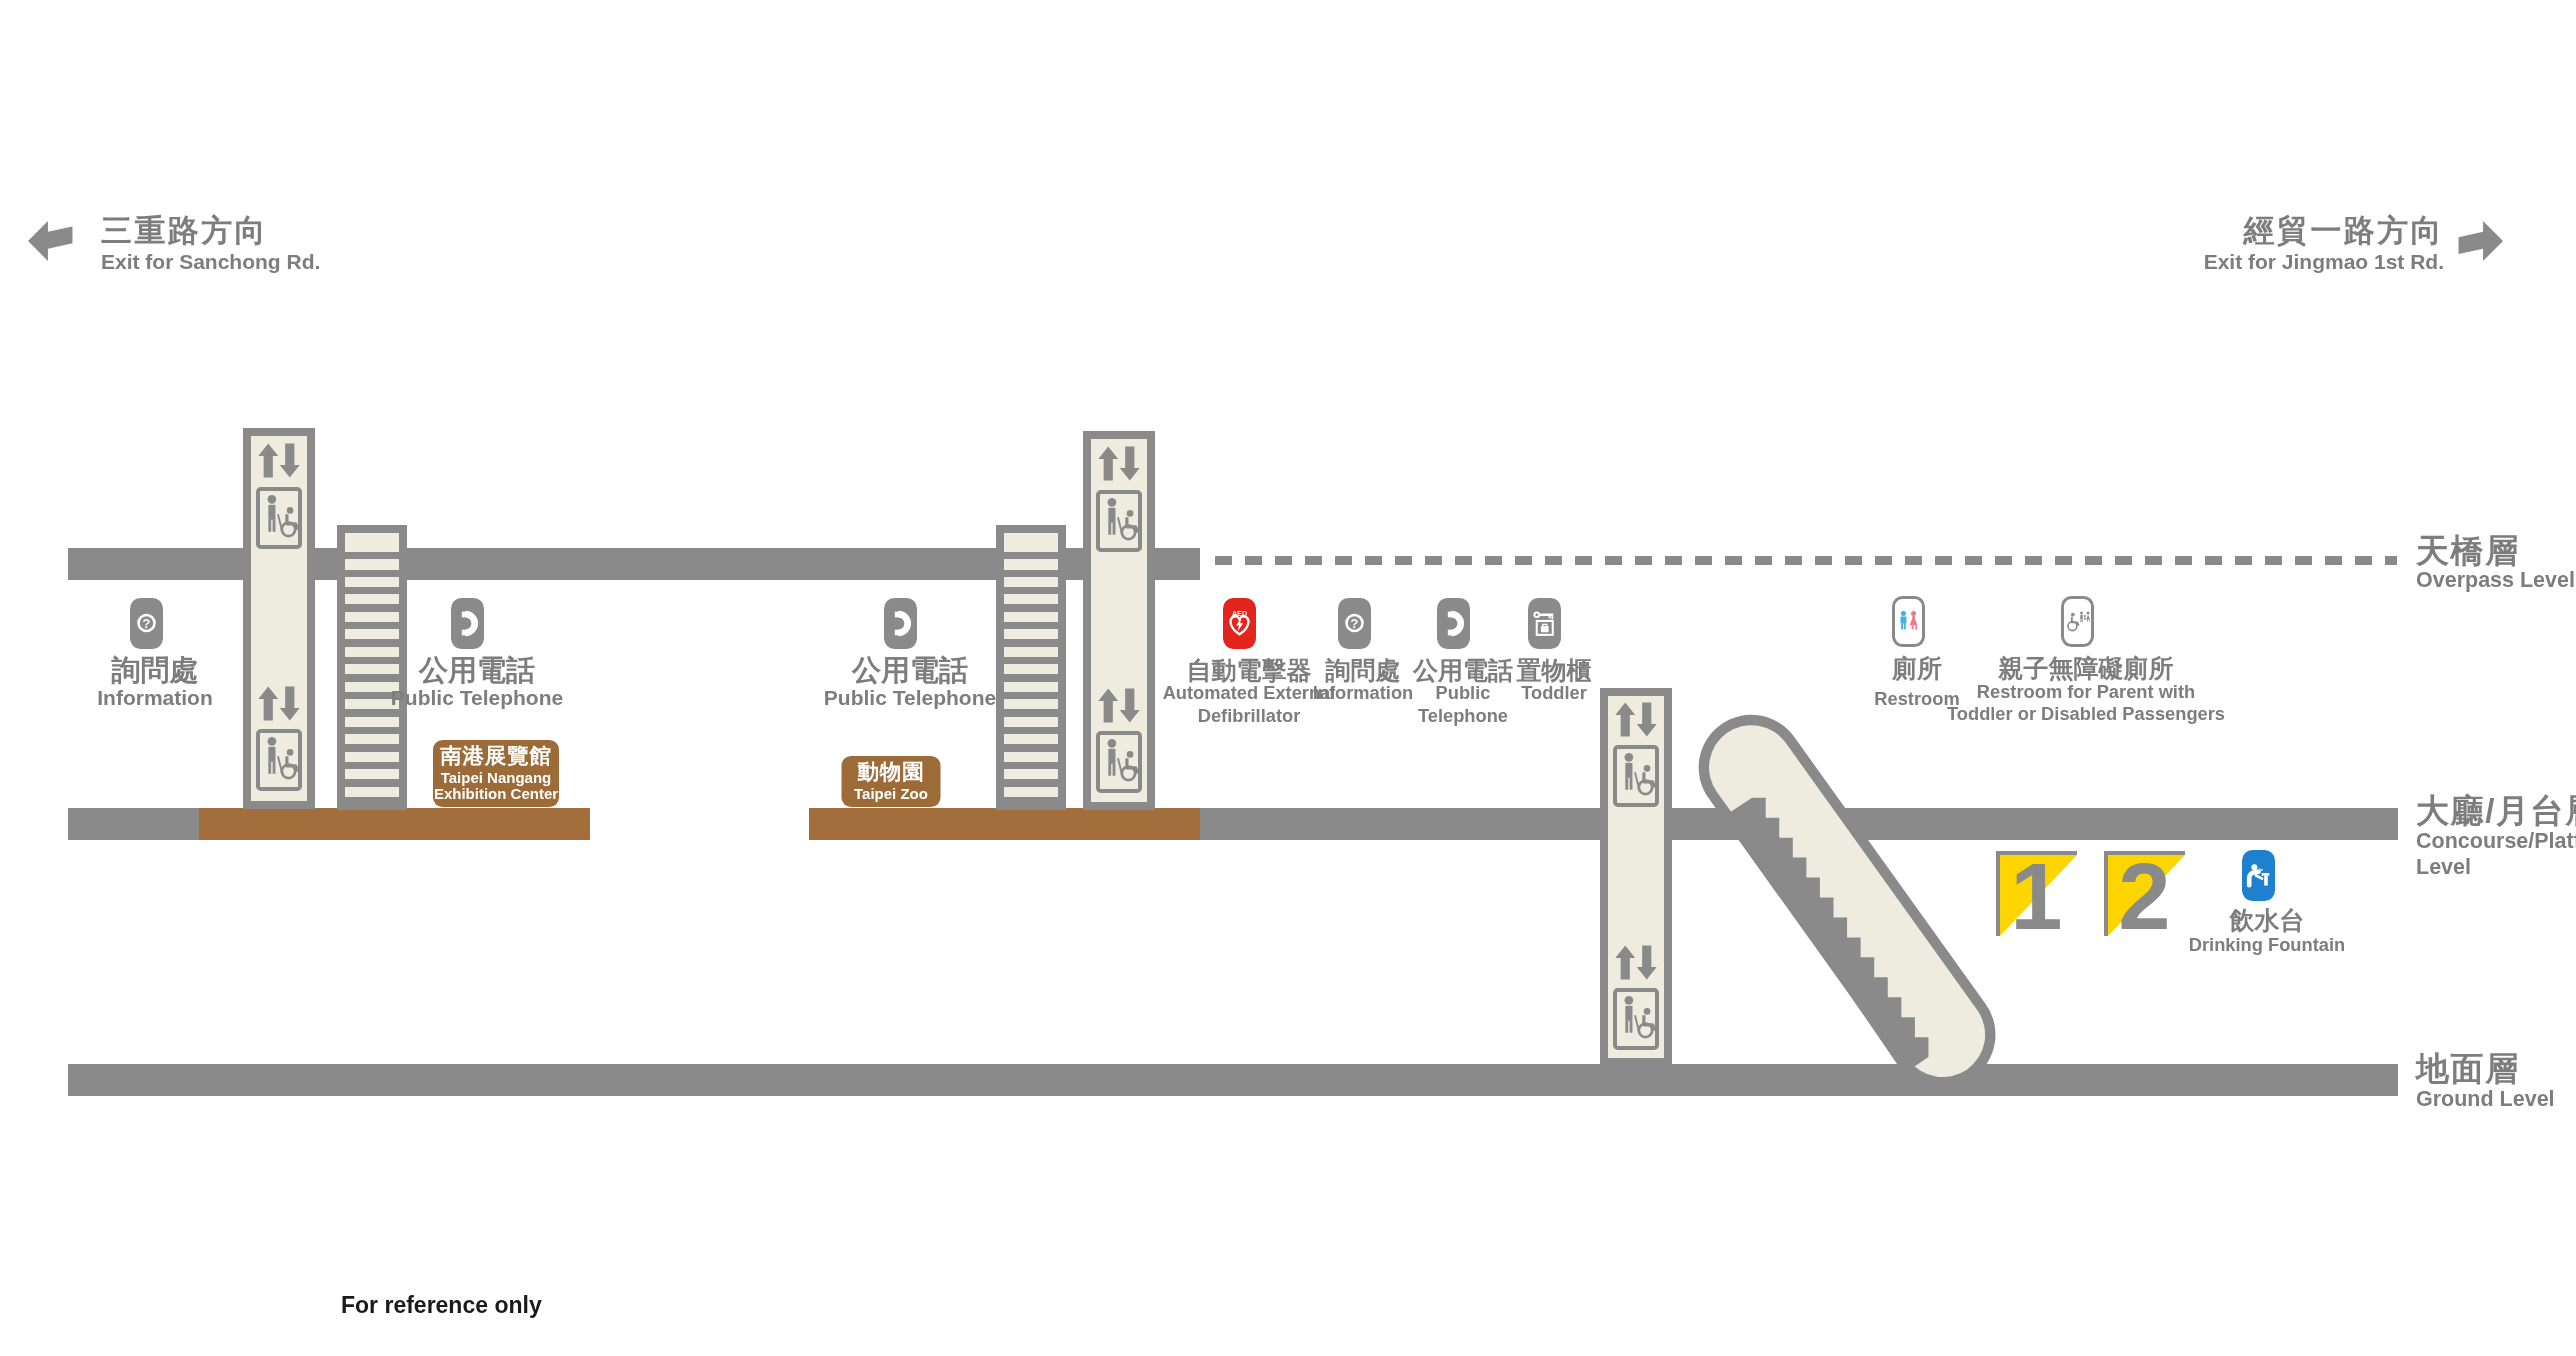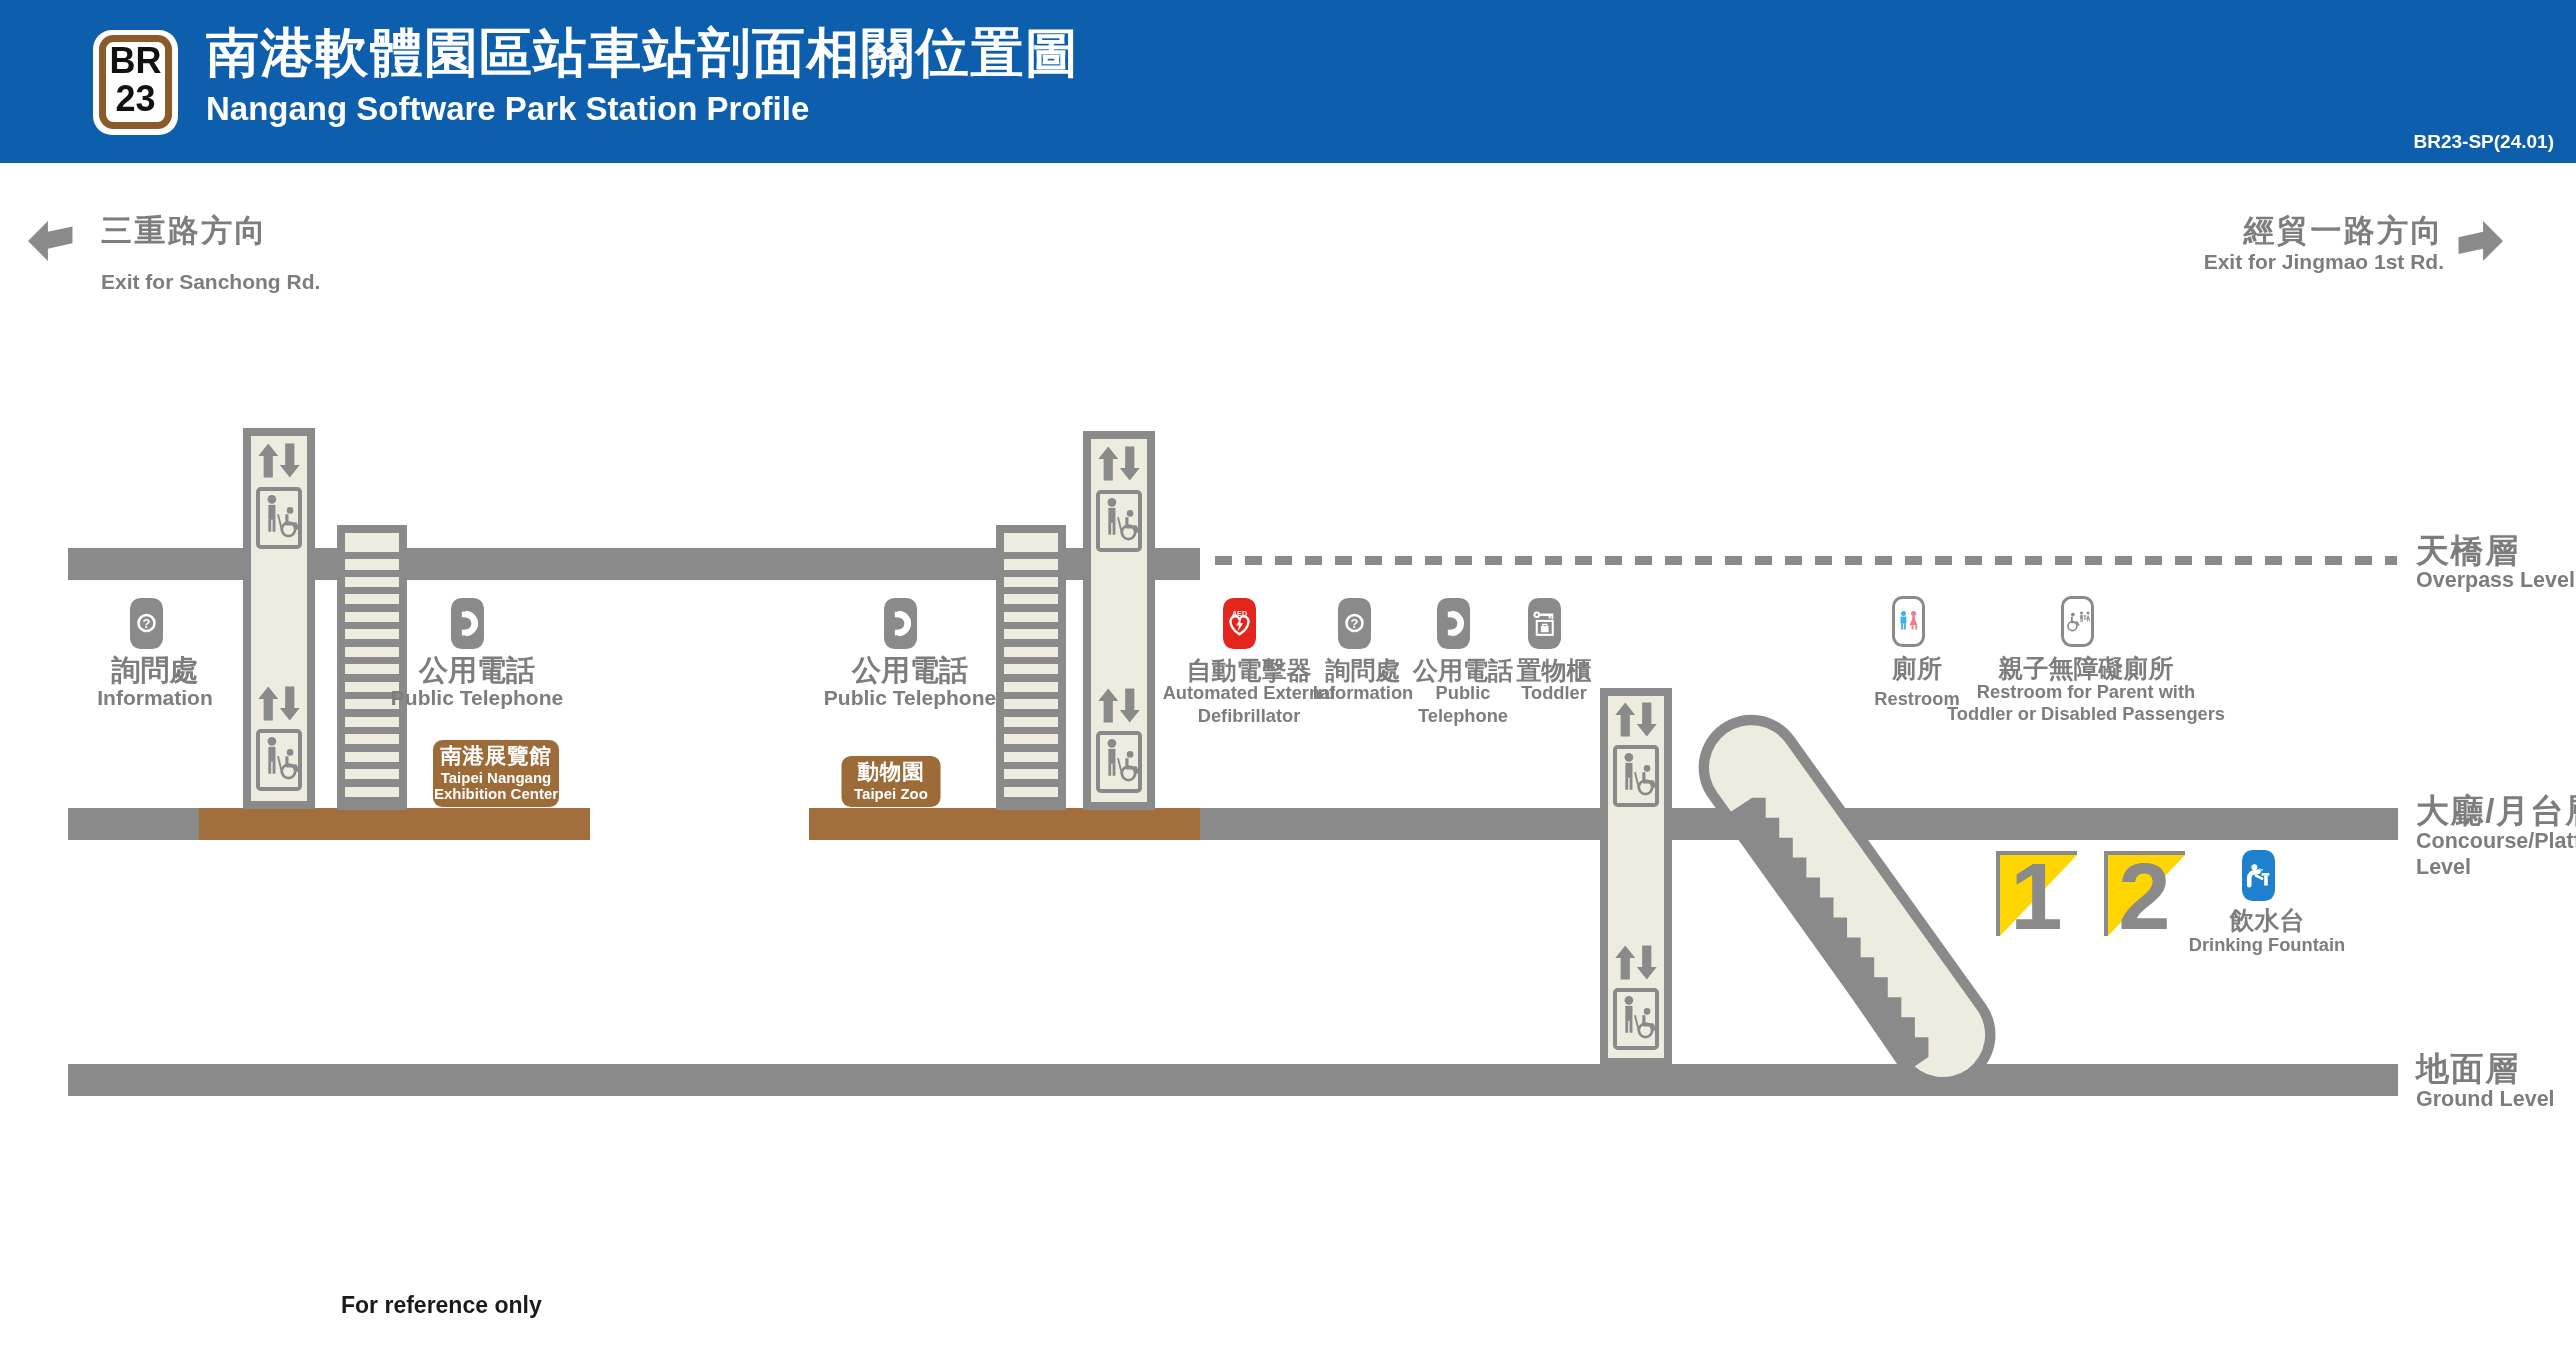--- a/index.html
+++ b/index.html
@@ -150,38 +150,26 @@
       </g>
       <g id="sym-arrow-left">
         <polygon points="0,30 26,4 26,18 58,11 58,33 26,40 26,56" fill="#8A8A8A"></polygon>
       </g>
       <g id="sym-arrow-right">
         <polygon points="60,30 34,4 34,18 2,25 2,47 34,40 34,56" fill="#8A8A8A"></polygon>
       </g>
     </defs>
   </svg>
 
-  <div class="header">
-    <div class="badge">
-      <div class="badge-ring"></div>
-      <div class="badge-txt">
-        <div>BR</div>
-        <div>23</div>
-      </div>
-    </div>
-    <div class="title-zh">南港軟體園區站車站剖面相關位置圖</div>
-    <div class="title-en">Nangang Software Park Station Profile</div>
-    <div class="doc-code">BR23-SP(24.01)</div>
-  </div>
 
   <svg class="abs" style="left:28px;top:217px;width:46px;height:48px;" viewBox="0 0 60 60">
       <use href="#sym-arrow-left"></use>
     </svg>
   <div class="dir-zh" style="left:101px;top:210px;">三重路方向</div>
-  <div class="dir-en" style="left:101px;top:250px;margin-top:20px;">Exit for Sanchong Rd.</div>
+  <div class="dir-en" style="left:101px;top:250px;">Exit for Sanchong Rd.</div>
 
   <div class="dir-zh" style="right:132px;top:210px;">經貿一路方向</div>
   <div class="dir-en" style="right:132px;top:250px;">Exit for Jingmao 1st Rd.</div>
   <svg class="abs" style="left:2457px;top:217px;width:46px;height:48px;" viewBox="0 0 60 60">
       <use href="#sym-arrow-right"></use>
     </svg>
 
   <div class="gbar" style="left:68px;top:548px;width:1132px;height:32px;"></div>
   <div class="dashline"></div>
 

